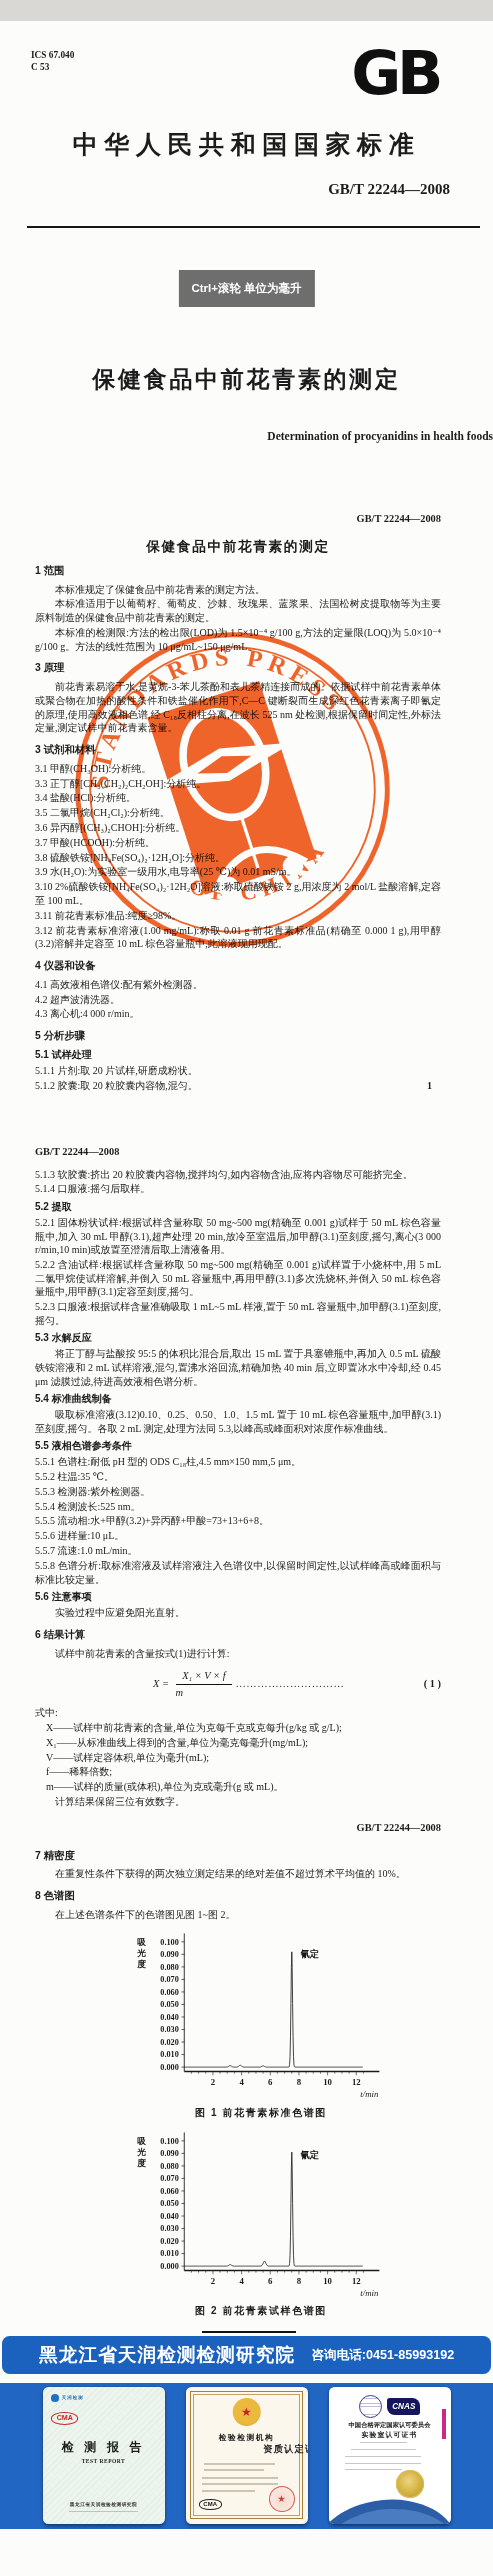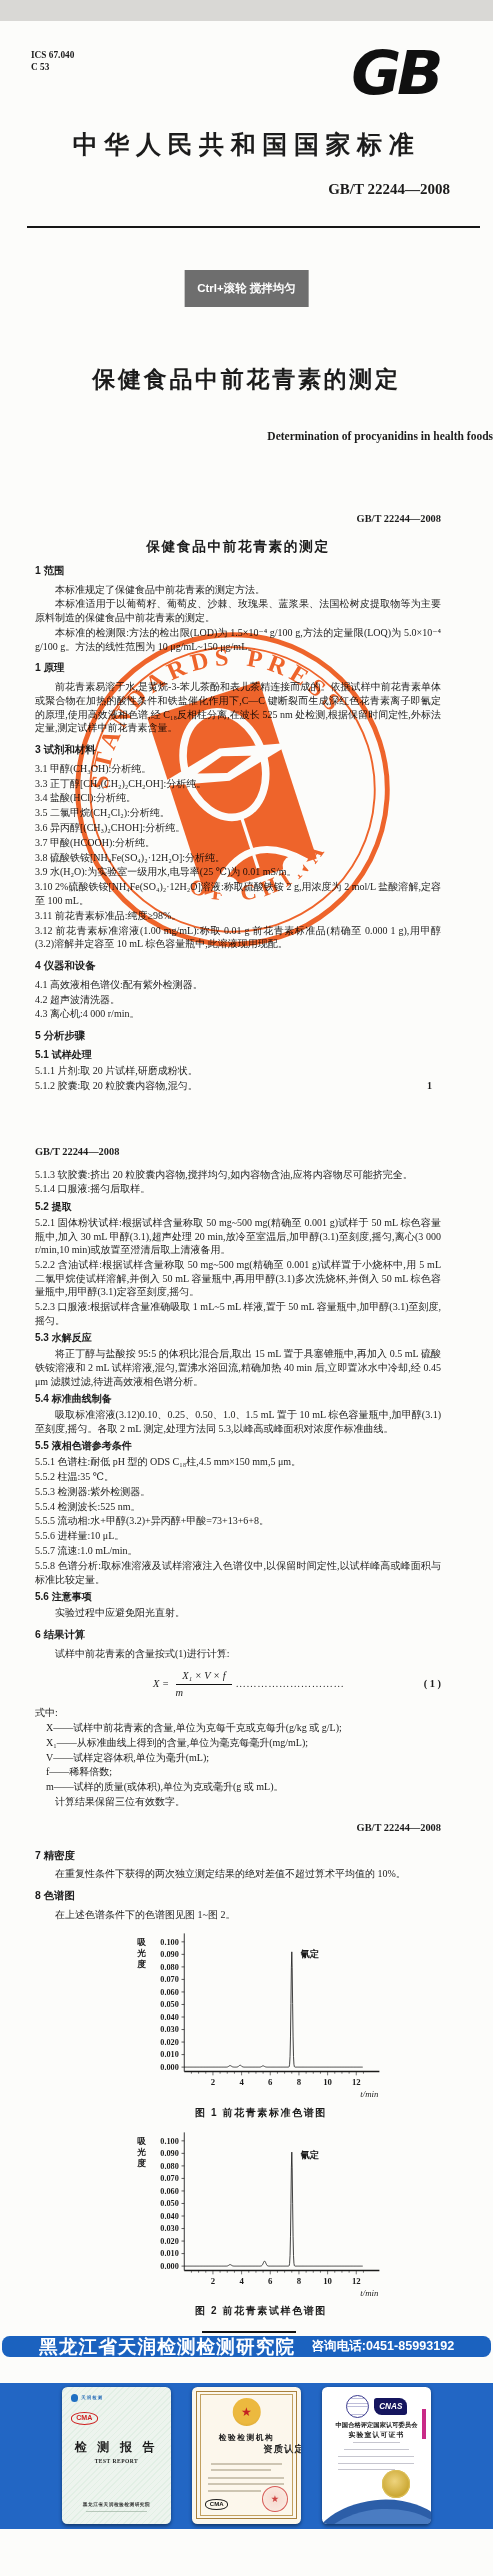--- a/index.html
+++ b/index.html
@@ -9,21 +9,21 @@
     font-family:"Liberation Serif","DejaVu Serif",serif;
   }
   .sans{font-family:"Liberation Sans","DejaVu Sans",sans-serif;}
 
   
   .topbar{position:absolute;top:0;left:0;width:493px;height:21px;background:#d9d8d5;}
 
   
   .ics{position:absolute;top:49px;left:31px;font-weight:bold;font-size:9.3px;line-height:12px;}
   .gb-logo{position:absolute;top:42px;right:54px;font-family:"DejaVu Sans","Liberation Sans",sans-serif;
-    font-weight:900;font-style:italic;font-size:61px;line-height:1;letter-spacing:-4.4px;color:#101010;}
+    font-weight:900;font-size:61px;line-height:1;letter-spacing:-4.4px;color:#101010;}
   .std-name{position:absolute;top:128px;left:0;width:100%;text-align:center;
     font-weight:bold;font-size:25px;letter-spacing:6.6px;}
   .cover-no{position:absolute;top:181px;right:43px;font-weight:bold;font-size:15px;}
   .cover-rule{position:absolute;top:226px;left:27px;width:453px;height:2.2px;background:#161616;}
   .zoom-badge{position:absolute;top:270px;left:50%;transform:translateX(-50%);
     background:#6e6e6e;color:#fff;font-weight:bold;font-size:11.5px;padding:11px 13px;
     font-family:"Liberation Sans","DejaVu Sans",sans-serif;white-space:nowrap;}
   .cover-title{position:absolute;top:364px;left:0;width:100%;text-align:center;
     font-family:"Liberation Sans","DejaVu Sans",sans-serif;font-weight:bold;font-size:23px;letter-spacing:2.7px;}
   .cover-sub{position:absolute;top:430px;left:0;width:100%;text-align:right;font-weight:bold;font-size:11.5px;}
@@ -60,31 +60,31 @@
   .watermark{position:absolute;top:116px;left:69px;width:327px;height:327px;
     transform:rotate(-18deg);opacity:.88;mix-blend-mode:multiply;pointer-events:none;}
 
   
   .figure{width:296px;margin:7.7px auto 0;transform:translateX(23px);text-align:center;}
   .fig-cap{font-family:"Liberation Sans","DejaVu Sans",sans-serif;font-weight:bold;
     font-size:10px;letter-spacing:1.6px;margin:2.2px 0 7.7px;}
   .end-line{width:94px;height:1.6px;background:#111;margin:13px auto 0;transform:translateX(11px);}
 
   
-  .footer-banner{position:absolute;top:2336px;left:2.2px;width:489px;height:21px;background:#1b62bf;
+  .footer-banner{position:absolute;top:2336px;left:2.2px;width:489px;height:38px;background:#1b62bf;
     border-radius:7.7px;display:flex;align-items:center;justify-content:center;gap:16.4px;color:#fff;
     font-family:"Liberation Sans","DejaVu Sans",sans-serif;}
   .fb-company{font-weight:bold;font-size:18.6px;letter-spacing:1.1px;}
   .fb-phone{font-weight:bold;font-size:12.6px;}
 
   .certs{position:absolute;top:2383px;left:0;width:493px;height:146px;background:#2266c4;
     display:flex;justify-content:center;gap:21px;padding-top:3.8px;box-sizing:border-box;
     font-family:"Liberation Sans","DejaVu Sans",sans-serif;}
   .cert{width:109px;height:137px;border-radius:5.5px;box-shadow:0 1.6px 3.8px rgba(0,0,0,.45);
-    position:relative;overflow:hidden;background:#fff;}
+    position:relative;overflow:hidden;background:#fff;padding-left:13px;}
   
   .card1{background:repeating-linear-gradient(135deg,#edf4ee 0 3.3px,#e2efe5 3.3px 4.4px);}
   .c1-logo{position:absolute;top:7.1px;left:8.8px;display:flex;align-items:center;gap:2.7px;}
   .c1-dot{width:7.7px;height:7.7px;border-radius:50%;background:#1f6fc2;}
   .c1-logo-text{font-weight:bold;font-size:4.4px;color:#2a6fb8;letter-spacing:1.1px;}
   .cma-red{position:absolute;top:25px;left:8.8px;color:#cf1f1f;border:1.1px solid #cf1f1f;
     border-radius:50% / 46%;font-weight:bold;font-size:7.1px;padding:1.6px 4.4px;}
   .c1-title{position:absolute;top:52px;left:0;width:100%;text-align:center;
     font-family:"Liberation Serif","DejaVu Serif",serif;font-weight:bold;font-size:12px;letter-spacing:3.8px;}
   .c1-sub{position:absolute;top:71px;left:0;width:100%;text-align:center;
@@ -138,33 +138,33 @@
 <div class="topbar"></div>
 
 <div class="ics">
   <div>ICS 67.040</div>
   <div>C 53</div>
 </div>
 <div class="gb-logo">GB</div>
 <div class="std-name">中华人民共和国国家标准</div>
 <div class="cover-no">GB/T 22244—2008</div>
 <div class="cover-rule"></div>
-<div class="zoom-badge sans">Ctrl+滚轮 搅拌均匀</div>
+<div class="zoom-badge sans">Ctrl+滚轮 单位为毫升</div>
 <div class="cover-title">保健食品中前花青素的测定</div>
 <div class="cover-sub">Determination of procyanidins in health foods</div>
 
 <section class="page page1">
   <div class="ph right">GB/T 22244—2008</div>
   <div class="p1-title">保健食品中前花青素的测定</div>
   <div>
       <div class="sec-h">1  范围</div>
       <div class="para">本标准规定了保健食品中前花青素的测定方法。</div>
       <div class="para">本标准适用于以葡萄籽、葡萄皮、沙棘、玫瑰果、蓝浆果、法国松树皮提取物等为主要原料制造的保健食品中前花青素的测定。</div>
       <div class="para">本标准的检测限:方法的检出限(LOD)为 1.5×10⁻⁴ g/100 g,方法的定量限(LOQ)为 5.0×10⁻⁴ g/100 g。方法的线性范围为 10 μg/mL~150 μg/mL。</div>
-      <div class="sec-h">1  原理</div>
+      <div class="sec-h">3  原理</div>
       <div class="para">前花青素易溶于水,是黄烷-3-苯儿茶酚和表儿茶精连接而成的。依据试样中前花青素单体或聚合物在加热的酸性条件和铁盐催化作用下,C—C 键断裂而生成深红色花青素离子即氰定的原理,使用高效液相色谱,经 C₁₈反相柱分离,在波长 525 nm 处检测,根据保留时间定性,外标法定量,测定试样中前花青素含量。</div>
       <div class="sec-h">3  试剂和材料</div>
       <div class="clause">3.1  甲醇(CH₃OH):分析纯。</div>
       <div class="clause">3.3  正丁醇[CH₃(CH₂)₂CH₂OH]:分析纯。</div>
       <div class="clause">3.4  盐酸(HCl):分析纯。</div>
       <div class="clause">3.5  二氯甲烷(CH₂Cl₂):分析纯。</div>
       <div class="clause">3.6  异丙醇[(CH₃)₂CHOH]:分析纯。</div>
       <div class="clause">3.7  甲酸(HCOOH):分析纯。</div>
       <div class="clause">3.8  硫酸铁铵[NH₄Fe(SO₄)₂·12H₂O]:分析纯。</div>
       <div class="clause">3.9  水(H₂O):为实验室一级用水,电导率(25 ℃)为 0.01 mS/m。</div>

